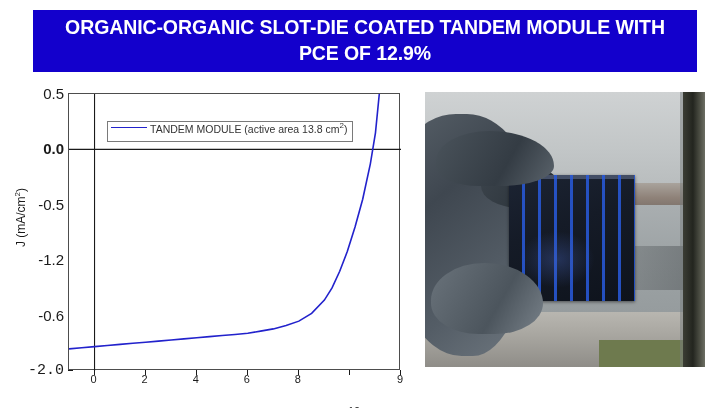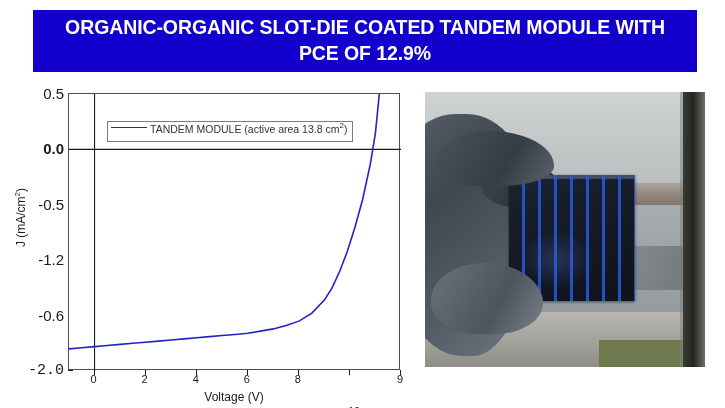--- a/index.html
+++ b/index.html
@@ -323,21 +323,20 @@
   <div id="xtick-row">
     <div class="xtick" style="left:25.5px;">0</div>
     <div class="xtick" style="left:76.6px;">2</div>
     <div class="xtick" style="left:127.7px;">4</div>
     <div class="xtick" style="left:178.8px;">6</div>
     <div class="xtick" style="left:229.8px;">8</div>
     <div class="xtick" style="left:286px;margin-top:32px;">10</div>
     <div class="xtick" style="left:332px;">9</div>
   </div>
 
-  <div id="xaxis-title">Voltage (V)</div>
 </div>
 
 <div id="photo">
   <div class="ph" id="ph-sky"></div>
   <div class="ph" id="ph-skyline"></div>
   <div class="ph" id="ph-spire"></div>
   <div class="ph" id="ph-water"></div>
   <div class="ph" id="ph-boats"></div>
   <div class="ph" id="ph-quay"></div>
   <div class="ph" id="ph-grass"></div>

